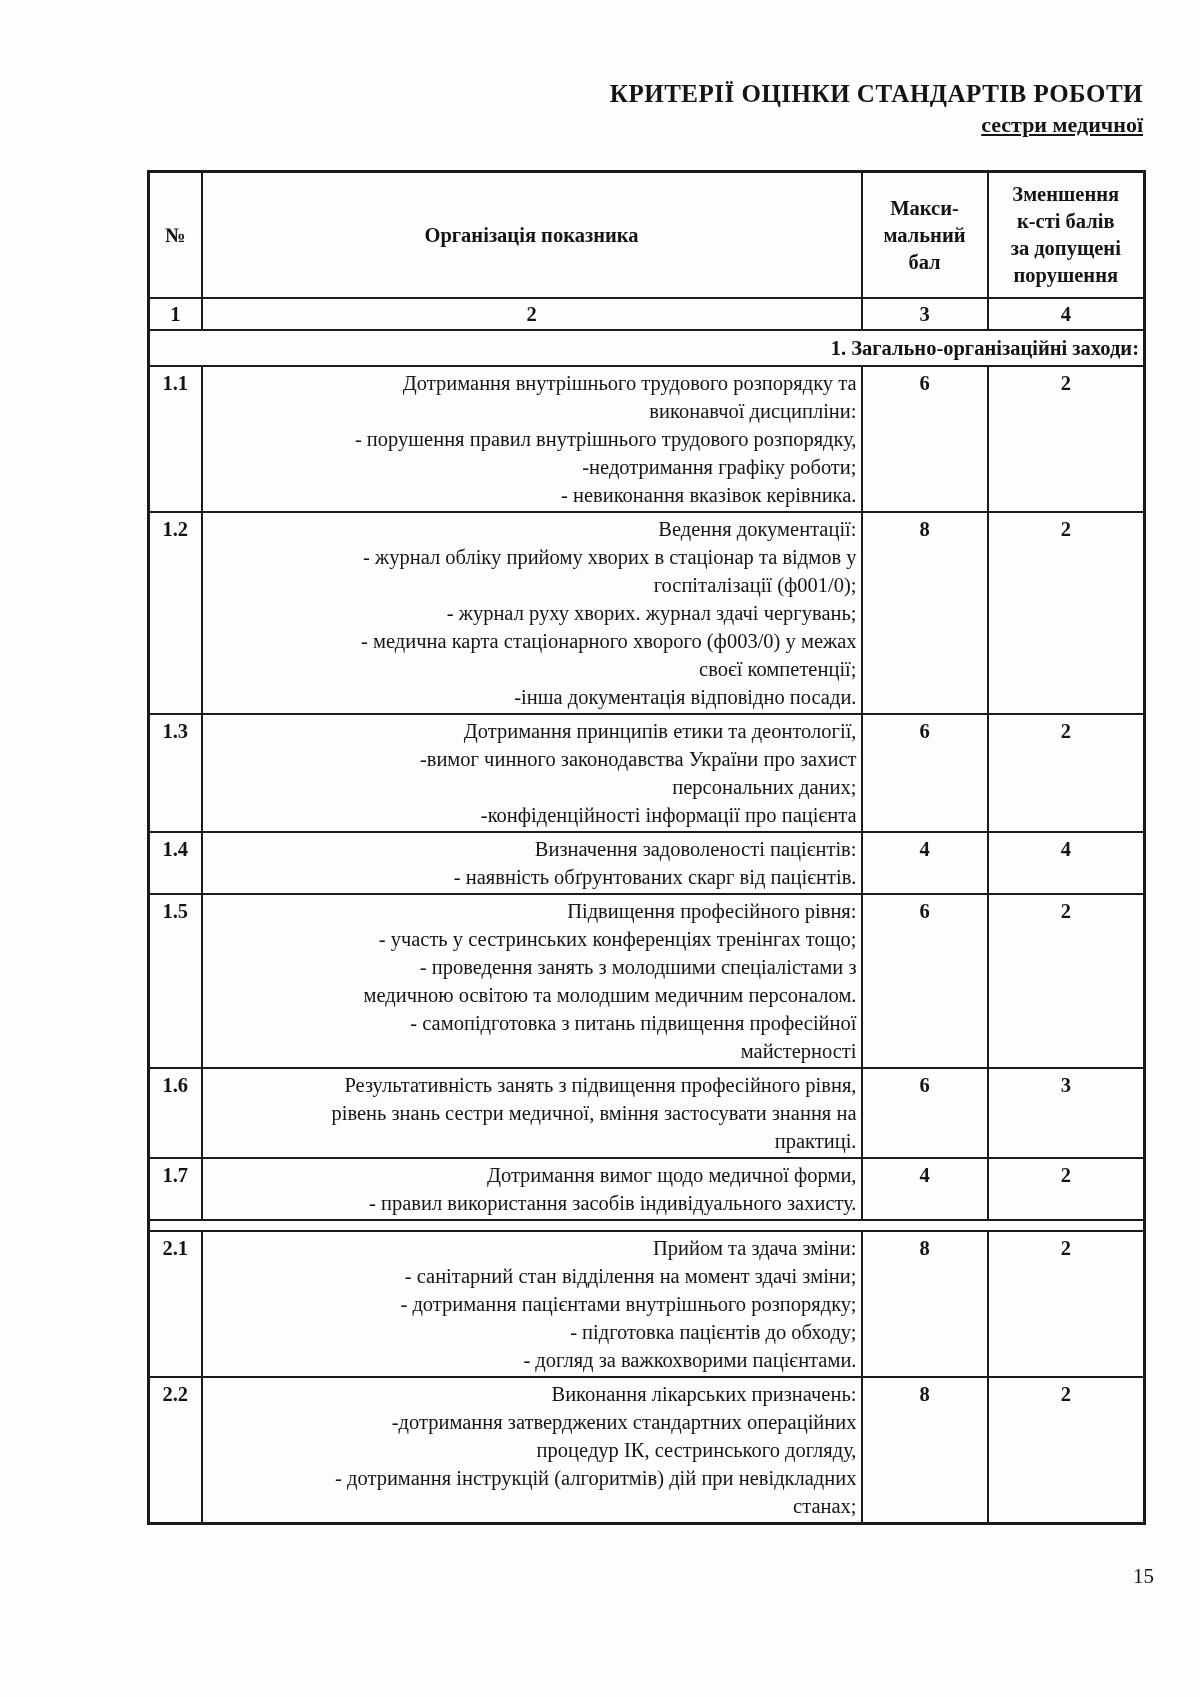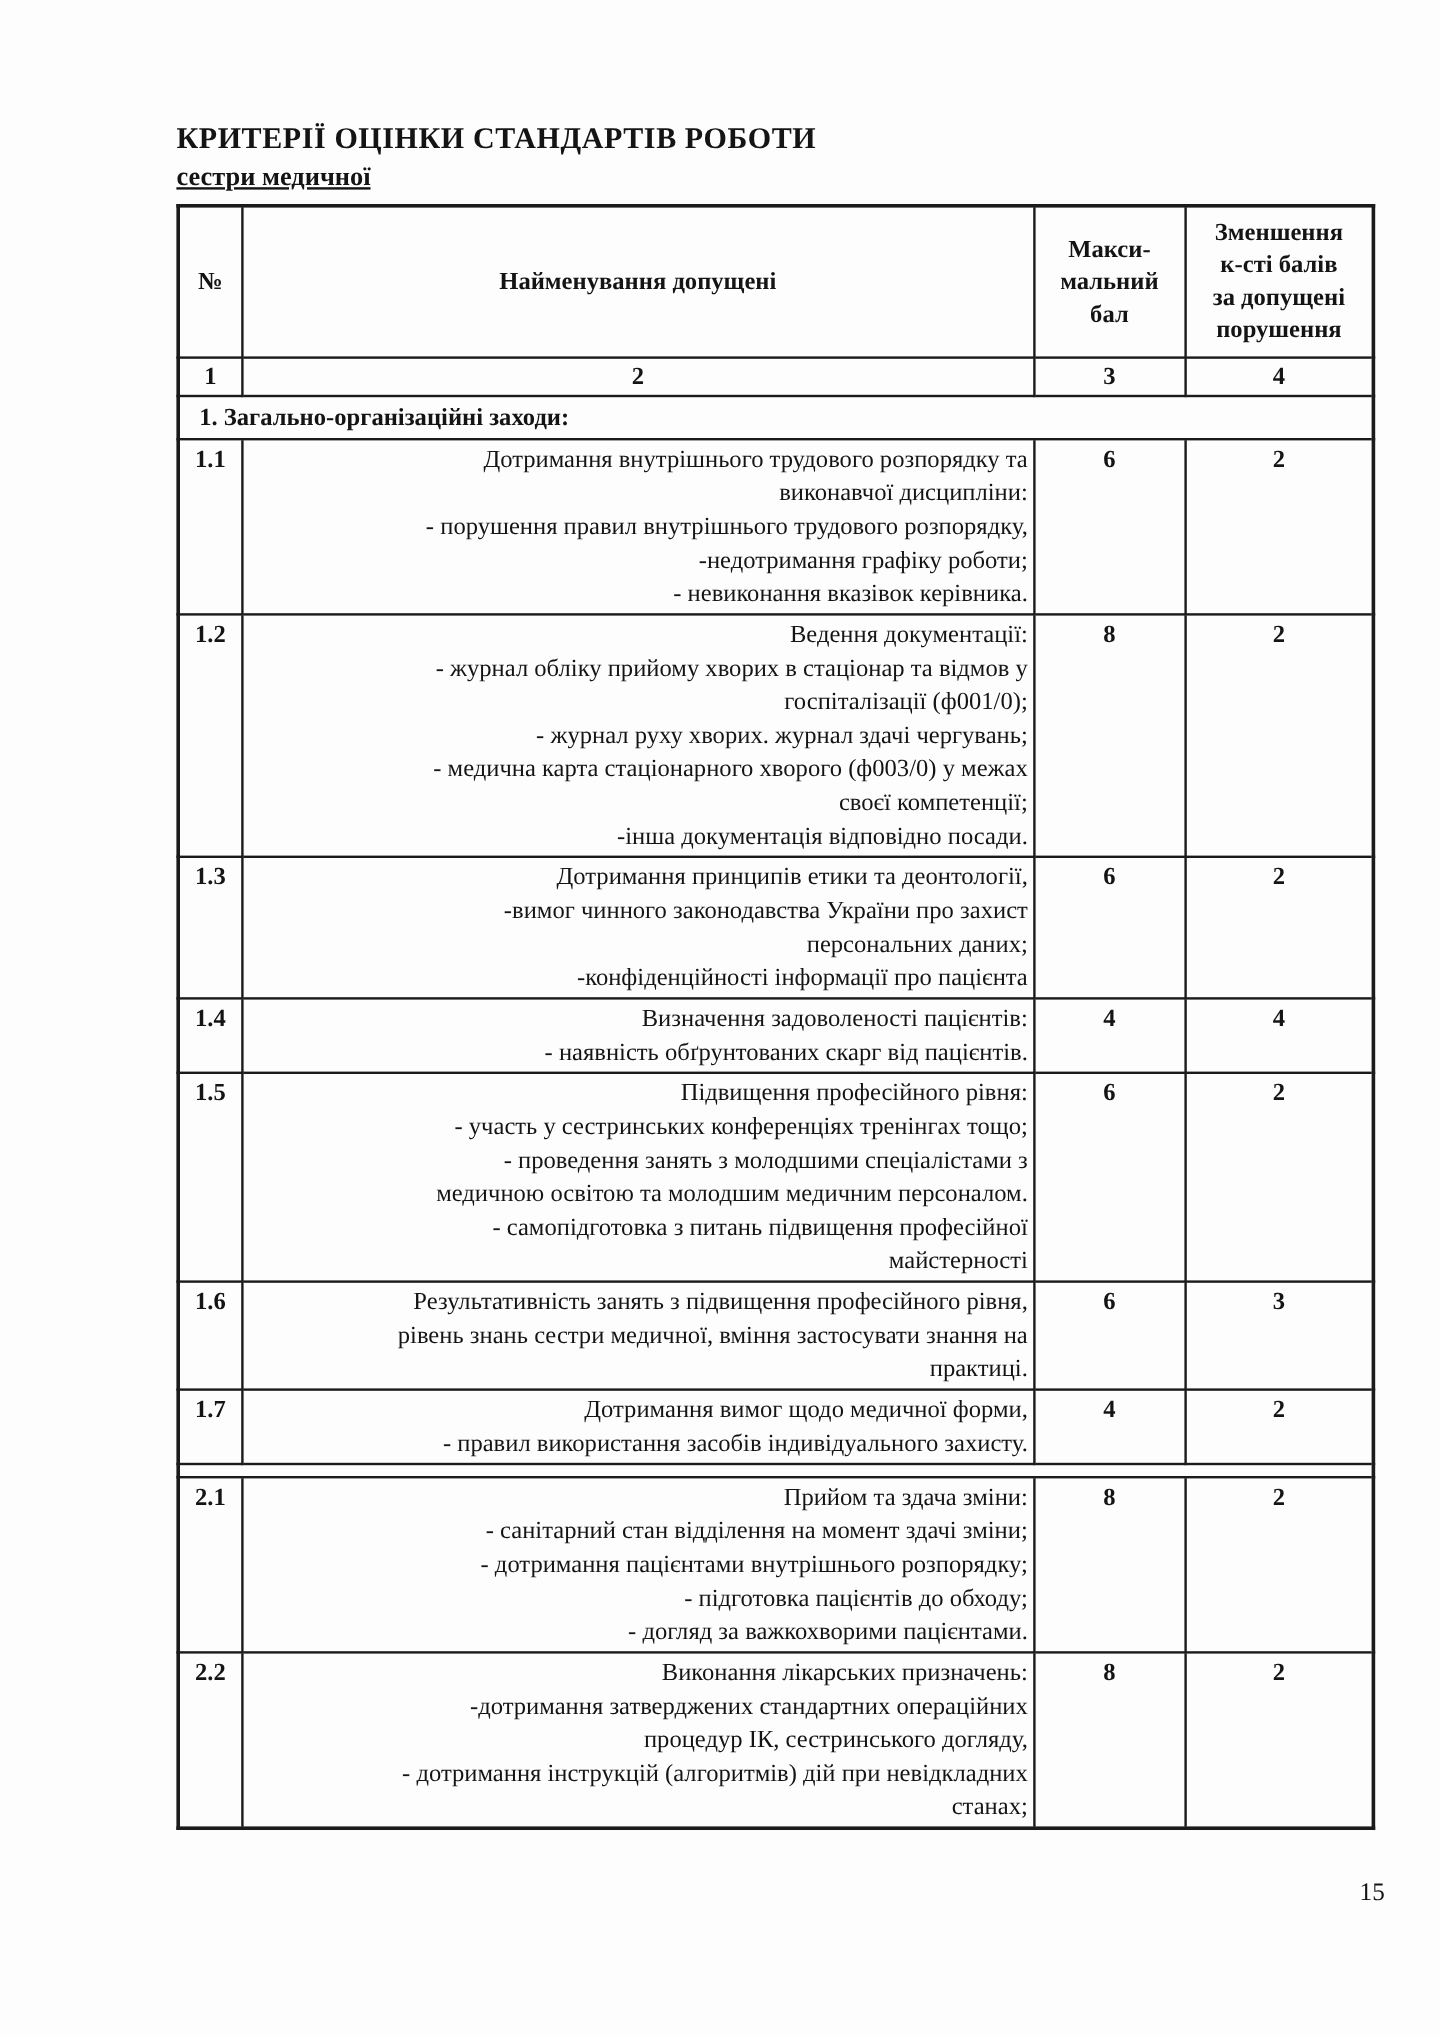--- a/index.html
+++ b/index.html
@@ -11,22 +11,21 @@
   }
   .page {
     position: relative;
     width: 1200px; height: 1697px;
     background: #fdfdfd;
     overflow: hidden;
   }
   .title-block {
     position: absolute;
     top: 80px; left: 147px; width: 996px;
-    text-align: left;
-    margin-top: 22px;
+    text-align: right;
   }
   .title-block h1 {
     margin: 0;
     font-size: 25px;
     font-weight: bold;
     letter-spacing: 0.5px;
   }
   .title-block h2 {
     margin: 4px 0 0 0;
     font-size: 22px;
@@ -55,23 +54,23 @@
     white-space: pre-line;
     padding: 8px 4px;
     line-height: 27px;
   }
   tr.colnum-row td {
     text-align: center;
     font-weight: bold;
     padding: 1px 2px;
   }
   tr.section-row td {
-    text-align: left;
-    font-weight: bold;
-    padding: 3px 16px;
+    text-align: right;
+    font-weight: bold;
+    padding: 3px 4px;
   }
   td.num-cell {
     text-align: center;
     font-weight: bold;
     margin-left: 36px;
   }
   td.text-cell {
     text-align: right;
     white-space: pre-line;
     padding: 2px 10px 2px 8px;
@@ -103,21 +102,21 @@
   <table class="criteria">
     <colgroup>
       <col style="width:53px">
       <col style="width:660px">
       <col style="width:126px">
       <col style="width:157px">
     </colgroup>
     <thead>
       <tr>
         <th>№</th>
-        <th>Найменування допущені</th>
+        <th>Організація показника</th>
         <th>Макси-
 мальний
 бал</th>
         <th>Зменшення
 к-сті балів
 за допущені
 порушення</th>
       </tr>
       <tr class="colnum-row">
         <td>1</td>

